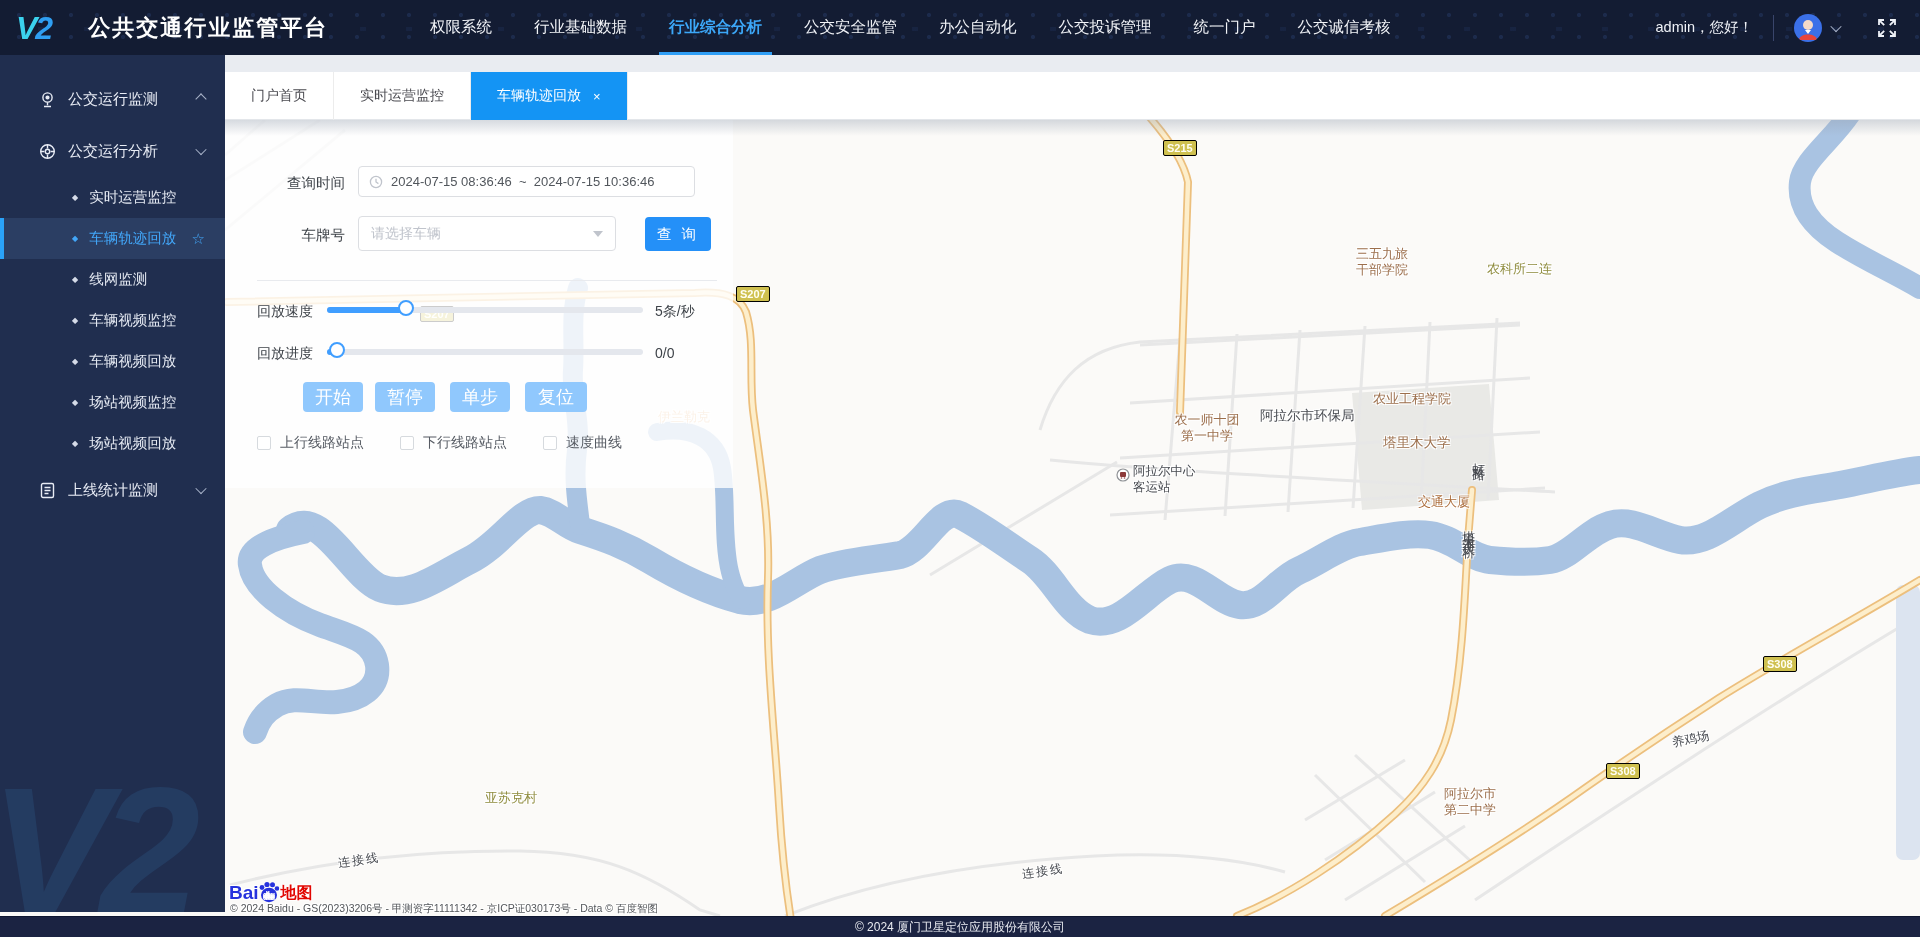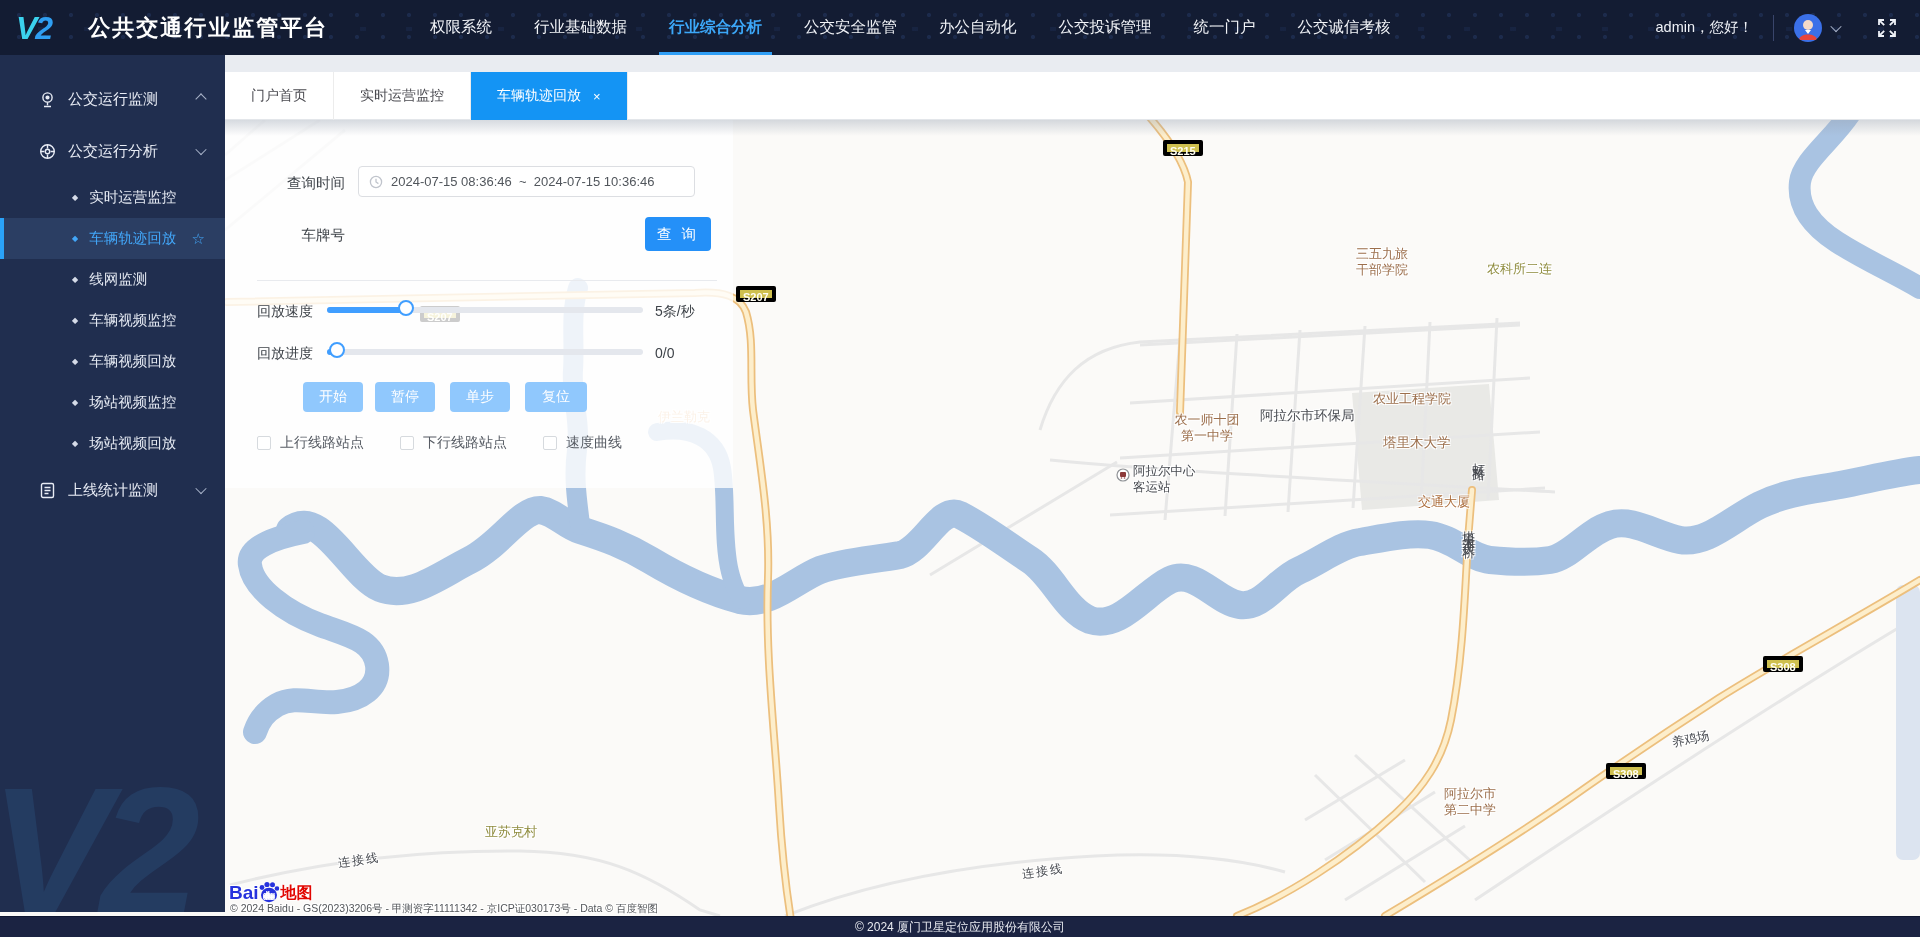--- a/index.html
+++ b/index.html
@@ -53,40 +53,40 @@
   
   .map-area { position:absolute; left:0; top:65px; width:1695px; height:796px; background:#fbfaf8; overflow:hidden; }
   .map-svg { position:absolute; left:0; top:0; z-index:1; }
   .map-labels { position:absolute; left:0; top:0; width:100%; height:100%; z-index:2; }
   .map-label { position:absolute; font-size:13px; white-space:pre-line; line-height:1.25;
     text-shadow:-1px -1px 0 #fff,1px -1px 0 #fff,-1px 1px 0 #fff,1px 1px 0 #fff; }
   .lbl-brown { color:#9c6f4c; } .lbl-olive { color:#8f8c3e; } .lbl-dark { color:#46494f; }
   .lbl-orange { color:#ad6f3e; } .lbl-faint { color:#eebd8b; }
   .lbl-center { text-align:center; }
   .vert { writing-mode:vertical-rl; letter-spacing:3px; }
-  .road-badge { position:absolute; padding:0 3px; height:16px; line-height:15px; background:#cfc04f; border:4px solid #000000; border-radius:2px; color:#fffef3; font-size:11px; font-weight:bold; z-index:2; }
+  .road-badge { position:absolute; padding:0 3px; height:16px; line-height:15px; background:#cfc04f; border:1px solid #000000; border-radius:2px; color:#fffef3; font-size:11px; font-weight:bold; z-index:2; }
   .bus-icon { position:absolute; z-index:2; }
   .top-shadow { position:absolute; left:0; top:0; width:100%; height:16px; background:linear-gradient(to bottom, rgba(150,160,175,0.38), rgba(150,160,175,0)); z-index:6; pointer-events:none; }
 
   
   .panel { position:absolute; left:0; top:0; width:508px; height:368px; background:rgba(255,255,255,0.80); z-index:4; }
   .f-label { position:absolute; font-size:14.5px; color:#3e4349; text-align:right; width:90px; }
   .time-input { position:absolute; left:133px; top:46px; width:337px; height:31px; border:1px solid #dcdee2; border-radius:4px; background:#fff; display:flex; align-items:center; padding-left:10px; }
   .time-input input { border:none; outline:none; background:transparent; font-size:13px; color:#51565c; width:300px; margin-left:8px; font-family:inherit; }
   .select-box { position:absolute; left:133px; top:96px; width:258px; height:35px; border:1px solid #dcdee2; border-radius:4px; background:#fff; display:flex; align-items:center; padding:0 12px; cursor:pointer; }
   .select-box .placeholder { color:#c0c4cc; font-size:14px; flex:1; }
   .select-caret { width:0; height:0; border-left:5px solid transparent; border-right:5px solid transparent; border-top:6px solid #c0c4cc; }
   .search-btn { position:absolute; left:420px; top:97px; width:66px; height:34px; background:#2490f8; color:#fff; font-size:14.5px; border:none; border-radius:4px; cursor:pointer; letter-spacing:3px; font-family:inherit;text-align:center; }
   .panel-divider { position:absolute; left:32px; top:160px; width:460px; height:1px; background:#e8eaee; }
   .slider-label { position:absolute; left:32px; font-size:14px; color:#3e4349; }
   .slider { position:absolute; left:102px; width:316px; height:6px; border-radius:3px; background:#e4e7ed; }
   .slider .fill { position:absolute; left:0; top:0; height:6px; border-radius:3px; background:#409eff; }
   .slider .handle { position:absolute; top:-7px; width:16px; height:16px; border-radius:50%; background:#fff; border:2px solid #409eff; cursor:pointer; }
   .slider-value { position:absolute; left:430px; font-size:14px; color:#3e4349; }
-  .ctrl-btn { position:absolute; top:262px; width:60px; height:30px; background:#90c8fd; color:#fff; font-size:14px; border:none; border-radius:4px; cursor:not-allowed; font-family:inherit; }
+  .ctrl-btn { position:absolute; top:262px; width:60px; height:30px; background:#90c8fd; color:#fff; font-size:18px; border:none; border-radius:4px; cursor:not-allowed; font-family:inherit; }
   .cb-group { position:absolute; top:314px; display:flex; align-items:center; gap:9px; cursor:pointer; }
   .cb-box { width:14px; height:14px; background:#fff; border:1px solid #d6dade; border-radius:2px; }
   .cb-label { font-size:14px; color:#565b63; white-space:nowrap; }
 
   
   .baidu-logo { position:absolute; left:4px; bottom:14px; z-index:7; display:flex; align-items:flex-end; height:26px;
     text-shadow:-1px -1px 0 #fff,1px -1px 0 #fff,-1px 1px 0 #fff,1px 1px 0 #fff; }
   .baidu-logo .bai { color:#2632dd; font-weight:800; font-size:19px; line-height:1; }
   .baidu-logo .ditu { color:#e10601; font-weight:800; font-size:16px; line-height:1.1; margin-left:1px; }
   .map-attribution { position:absolute; left:5px; bottom:0px; font-size:10.5px; color:#54575b; z-index:7; white-space:nowrap;
@@ -284,21 +284,21 @@
         <div class="map-label lbl-brown lbl-center" style="left:927px;top:292px;width:110px;">农一师十团
 第一中学</div>
         <div class="map-label lbl-dark" style="left:908px;top:344px;font-size:12.5px;">阿拉尔中心
 客运站</div>
         <div class="map-label lbl-dark vert" style="left:1245px;top:332px;">虹桥路</div>
         <div class="map-label lbl-orange" style="left:1193px;top:374px;">交通大厦</div>
         <div class="map-label lbl-dark vert" style="left:1235px;top:400px;">塔里木河大桥</div>
         <div class="map-label lbl-dark" style="left:1447px;top:612px;font-size:12.5px;transform:rotate(-12deg);">养鸡场</div>
         <div class="map-label lbl-brown lbl-center" style="left:1195px;top:666px;width:100px;">阿拉尔市
 第二中学</div>
-        <div class="map-label lbl-olive" style="left:260px;top:704px;">亚苏克村</div>
+        <div class="map-label lbl-olive" style="left:260px;top:670px;">亚苏克村</div>
         <div class="map-label lbl-dark" style="left:113px;top:733px;font-size:12px;transform:rotate(-8deg);letter-spacing:2px;">连接线</div>
         <div class="map-label lbl-dark" style="left:797px;top:744px;font-size:12px;transform:rotate(-8deg);letter-spacing:2px;">连接线</div>
         <div class="map-label lbl-faint" style="left:433px;top:289px;">伊兰勒克</div>
 
         <span class="road-badge" style="left:938px;top:20px;">S215</span>
         <span class="road-badge" style="left:511px;top:166px;">S207</span>
         <span class="road-badge" style="left:195px;top:186px;">S207</span>
         <span class="road-badge" style="left:1538px;top:536px;">S308</span>
         <span class="road-badge" style="left:1381px;top:643px;">S308</span>
 
@@ -315,20 +315,24 @@
       <div class="panel">
         <div class="f-label" style="left:30px;top:54px;">查询时间</div>
         <div class="time-input">
           <svg width="14" height="14" viewBox="0 0 14 14" fill="none" stroke="#c0c4cc" stroke-width="1.3">
             <circle cx="7" cy="7" r="5.6"></circle>
               <path d="M7,3.8 V7 L9.4,8.6"></path>
           </svg>
           <input type="text" readonly="" value="2024-07-15 08:36:46  ~  2024-07-15 10:36:46" style="">
         </div>
         <div class="f-label" style="left:30px;top:106px;">车牌号</div>
+        <div class="select-box">
+          <span class="placeholder">请选择车辆</span>
+          <span class="select-caret"></span>
+        </div>
         <button class="search-btn">查 询</button>
         <div class="panel-divider"></div>
 
         <div class="slider-label" style="top:183px;">回放速度</div>
         <div class="slider" style="top:187px;">
           <div class="fill" style="width:25%;"></div>
           <div class="handle" style="left:71px;"></div>
         </div>
         <div class="slider-value" style="top:183px;">5条/秒</div>
 

